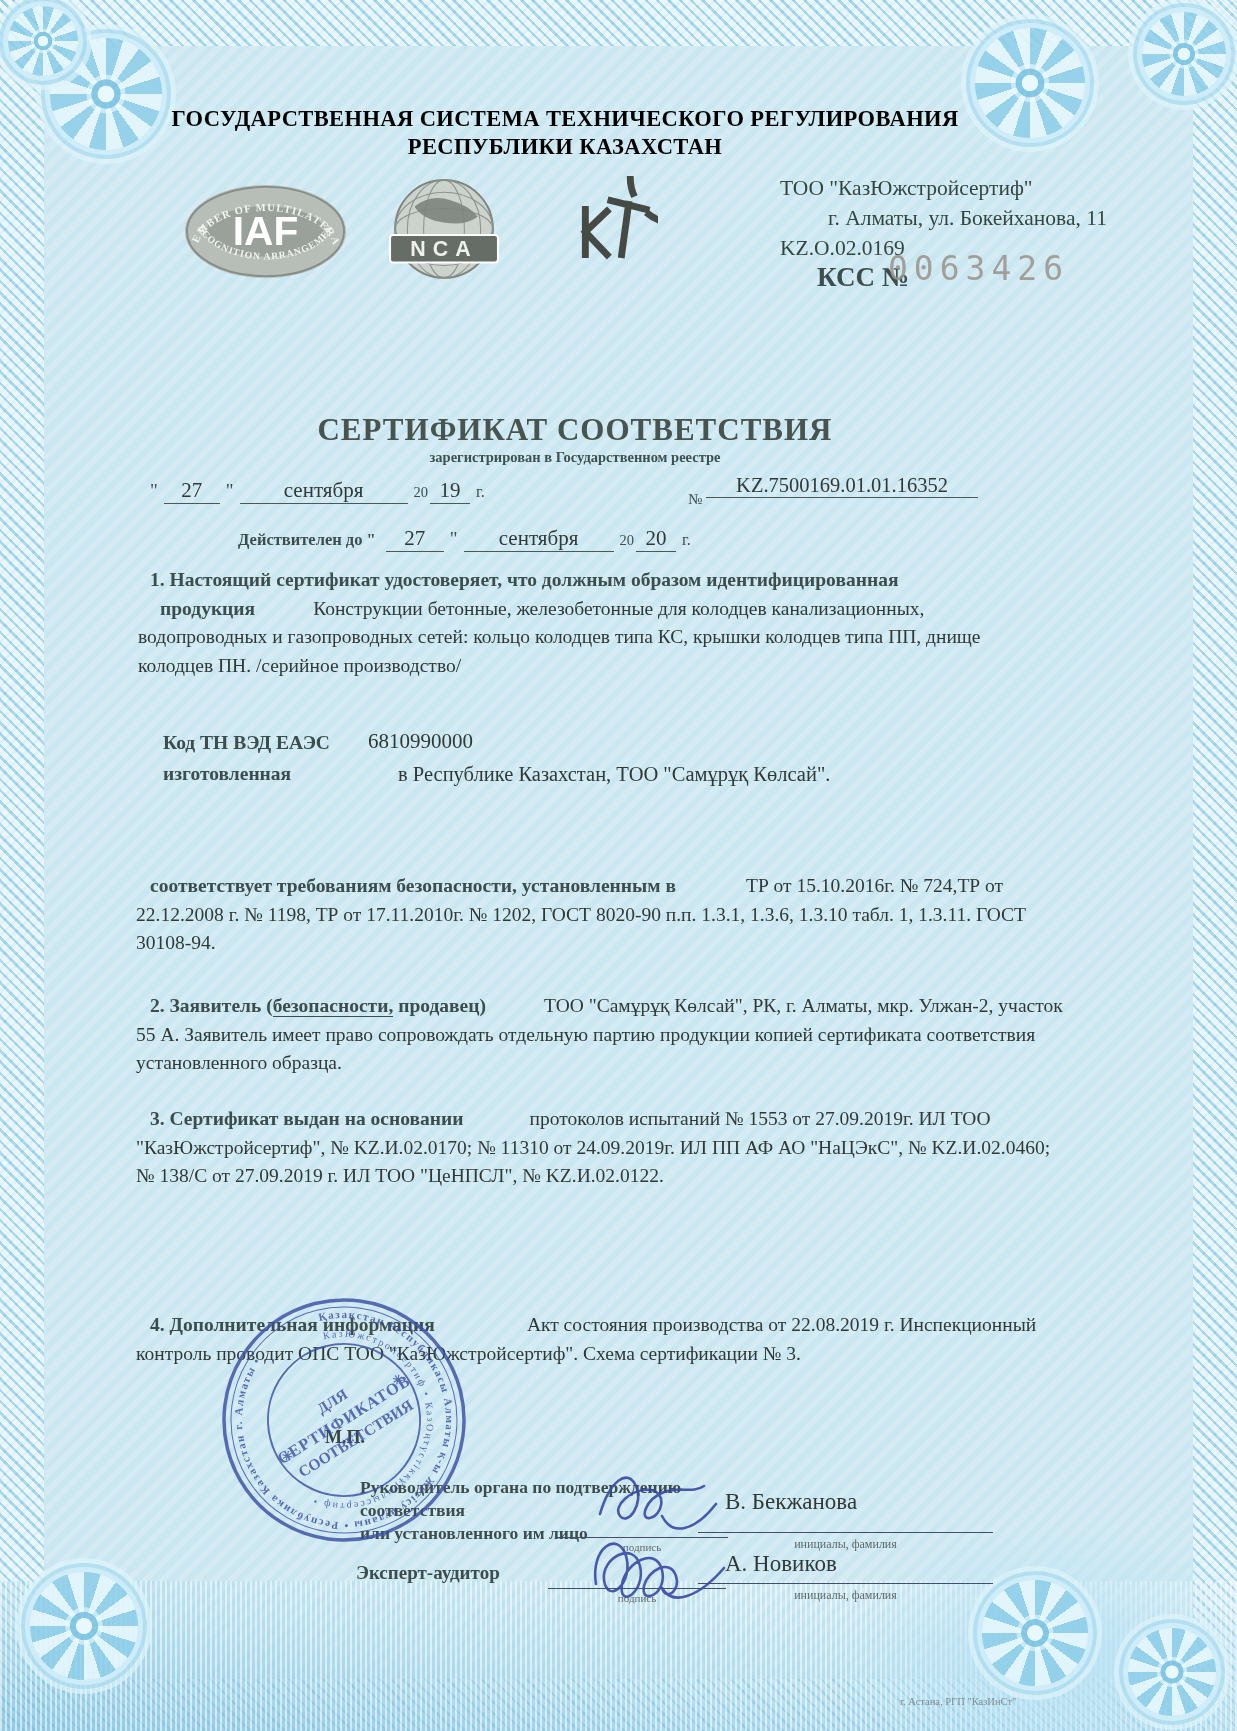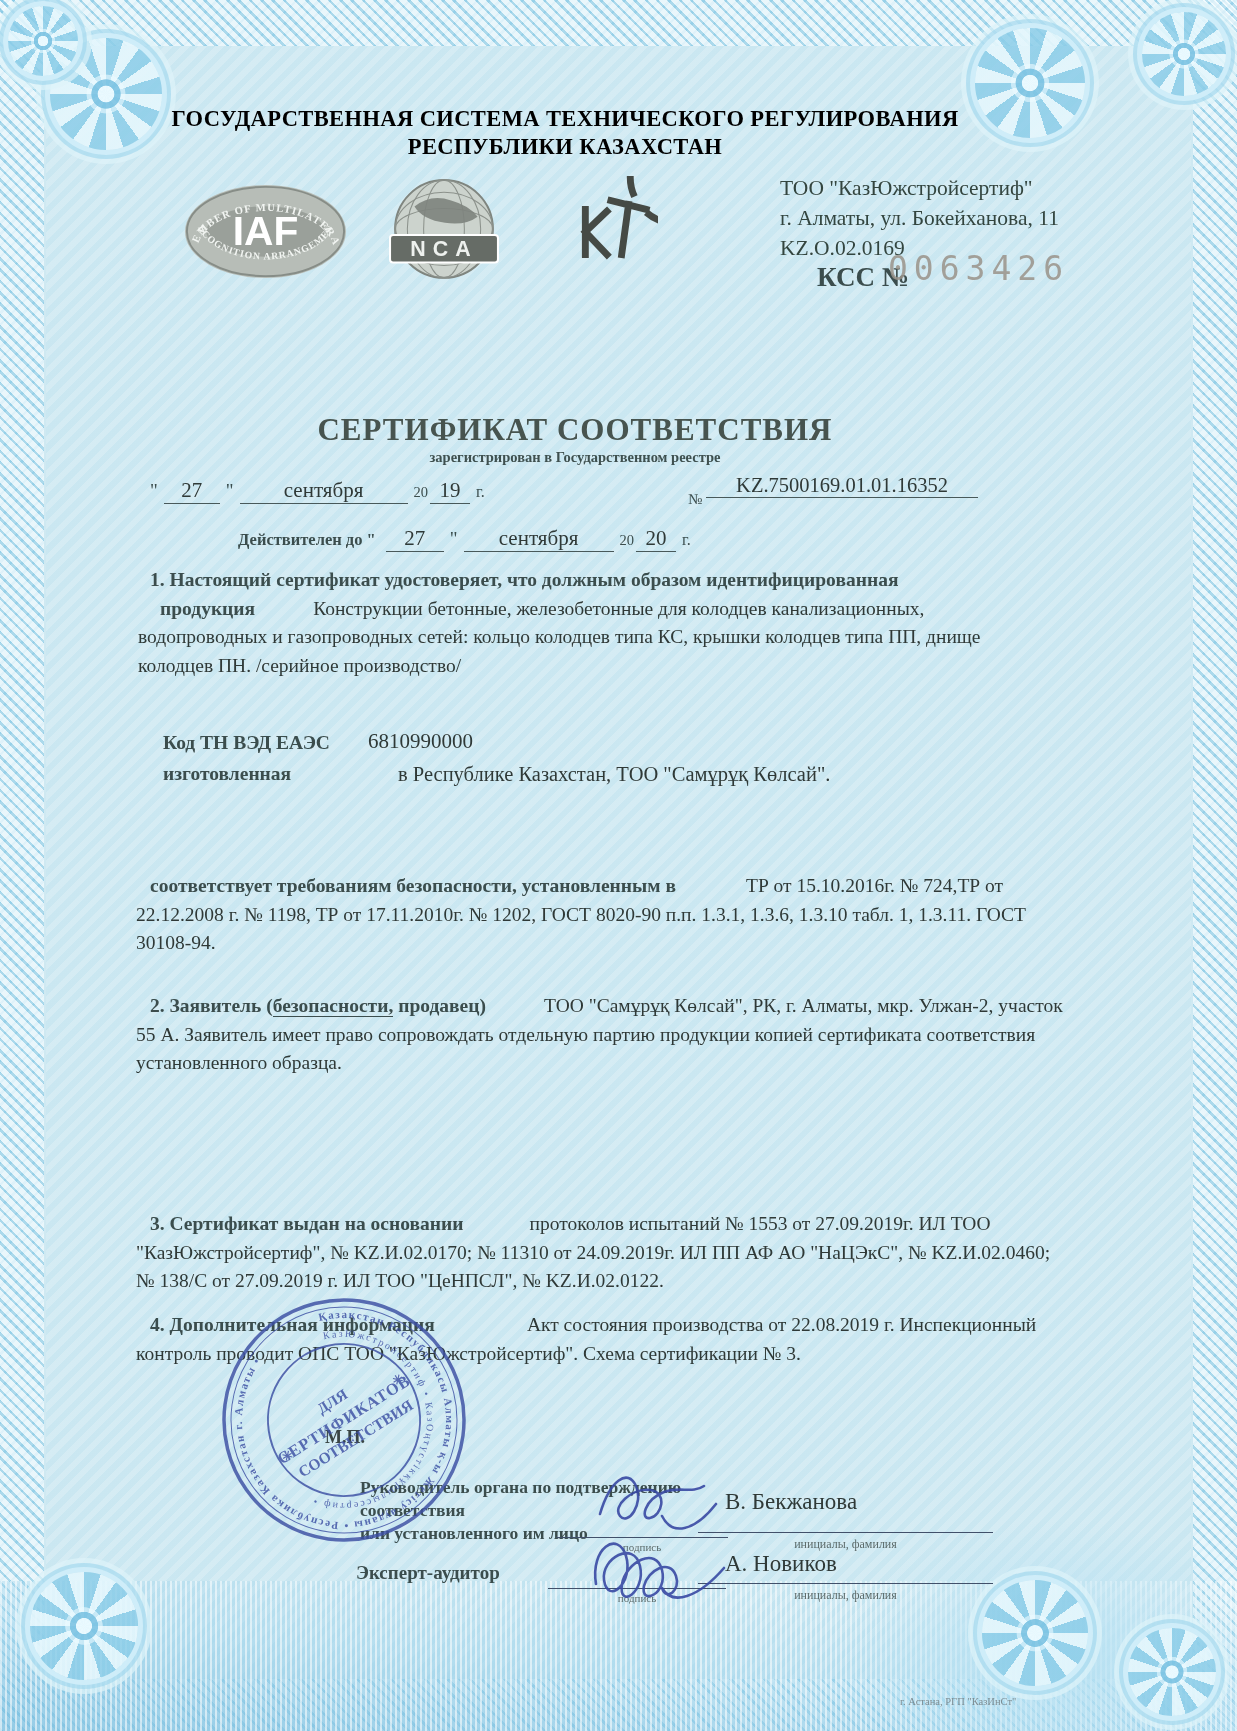--- a/index.html
+++ b/index.html
@@ -114,21 +114,21 @@
       <text x="55" y="79" text-anchor="middle" font-size="21" font-weight="bold" fill="#eef1ee" letter-spacing="7" font-family="Liberation Sans, sans-serif">NCA</text>
     </svg>
 
     <svg class="abs" style="left:550px;top:176px;" width="108" height="108" viewBox="0 0 110 110">
       <path d="M 98,37 A 47,47 0 1 0 86,21" fill="none" stroke="#454a45" stroke-width="7"></path>
       <path d="M36,34 L36,80 M36,57 L58,36 M36,57 L58,80" fill="none" stroke="#454a45" stroke-width="7" stroke-linecap="square"></path>
       <path d="M62,25 L98,34 M80,29 L73,80" fill="none" stroke="#454a45" stroke-width="7" stroke-linecap="square"></path>
     </svg>
 
     <div class="abs issuer-line" style="left:780px;top:176px;">ТОО "КазЮжстройсертиф"</div>
-    <div class="abs issuer-line" style="left:780px;top:206px;">г. Алматы, ул. Бокейханова, 11</div>
+    <div class="abs issuer-line" style="left:828px;top:206px;">г. Алматы, ул. Бокейханова, 11</div>
     <div class="abs issuer-line" style="left:780px;top:236px;">KZ.O.02.0169</div>
     <div class="abs kcc-label" style="left:800px;top:262px;">КСС №</div>
     <div class="abs kcc-num" style="left:888px;top:249px;">0063426</div>
 
     <div class="abs title" style="top:412px;">СЕРТИФИКАТ СООТВЕТСТВИЯ</div>
     <div class="abs subtitle" style="top:449px;">зарегистрирован в Государственном реестре</div>
 
     <div class="abs reg-line" style="left:150px;top:478px;">
       <span class="q">"</span><span class="fill" style="width:56px;">27</span><span class="q">"</span><span class="fill" style="width:168px;">сентября</span><span class="yp">20</span><span class="fill" style="width:40px;margin-left:2px;">19</span><span class="g">г.</span>
     </div>
@@ -150,21 +150,21 @@
     <div class="abs para" style="left:398px;top:760px;font-size:20.5px;">в Республике Казахстан, ТОО "Самұрұқ Көлсай".</div>
 
     <div class="abs para" style="left:136px;top:872px;width:922px;">
       <span class="lbl" style="padding-left:14px;">соответствует требованиям безопасности, установленным в</span><span class="sp" style="width:70px;"></span><span>ТР от 15.10.2016г. № 724,ТР от 22.12.2008 г. № 1198, ТР от 17.11.2010г. № 1202, ГОСТ 8020-90 п.п. 1.3.1, 1.3.6, 1.3.10 табл. 1, 1.3.11. ГОСТ 30108-94.</span>
     </div>
 
     <div class="abs para" style="left:136px;top:992px;width:928px;">
       <span class="lbl" style="padding-left:14px;">2. Заявитель (</span><span class="lbl u">безопасности,</span><span class="lbl"> продавец)</span><span class="sp" style="width:58px;"></span><span>ТОО "Самұрұқ Көлсай", РК, г. Алматы, мкр. Улжан-2, участок 55 А. Заявитель имеет право сопровождать отдельную партию продукции копией сертификата соответствия установленного образца.</span>
     </div>
 
-    <div class="abs para" style="left:136px;top:1210px;width:932px;">
+    <div class="abs para" style="left:136px;top:1105px;width:932px;">
       <span class="lbl" style="padding-left:14px;">3. Сертификат выдан на основании</span><span class="sp" style="width:66px;"></span><span>протоколов испытаний № 1553 от 27.09.2019г. ИЛ ТОО "КазЮжстройсертиф", № KZ.И.02.0170; № 11310 от 24.09.2019г. ИЛ ПП АФ АО "НаЦЭкС", № KZ.И.02.0460; № 138/С от 27.09.2019 г. ИЛ ТОО "ЦеНПСЛ", № KZ.И.02.0122.</span>
     </div>
 
     <div class="abs para" style="left:136px;top:1311px;width:932px;">
       <span class="lbl" style="padding-left:14px;">4. Дополнительная информация</span><span class="sp" style="width:92px;"></span><span>Акт состояния производства от 22.08.2019 г. Инспекционный контроль проводит ОПС ТОО "КазЮжстройсертиф". Схема сертификации № 3.</span>
     </div>
 
     <div class="abs mp" style="left:325px;top:1427px;">М.П.</div>
 
     <svg class="abs stamp" style="left:219px;top:1295px;z-index:5;" width="250" height="250" viewBox="0 0 250 250">

